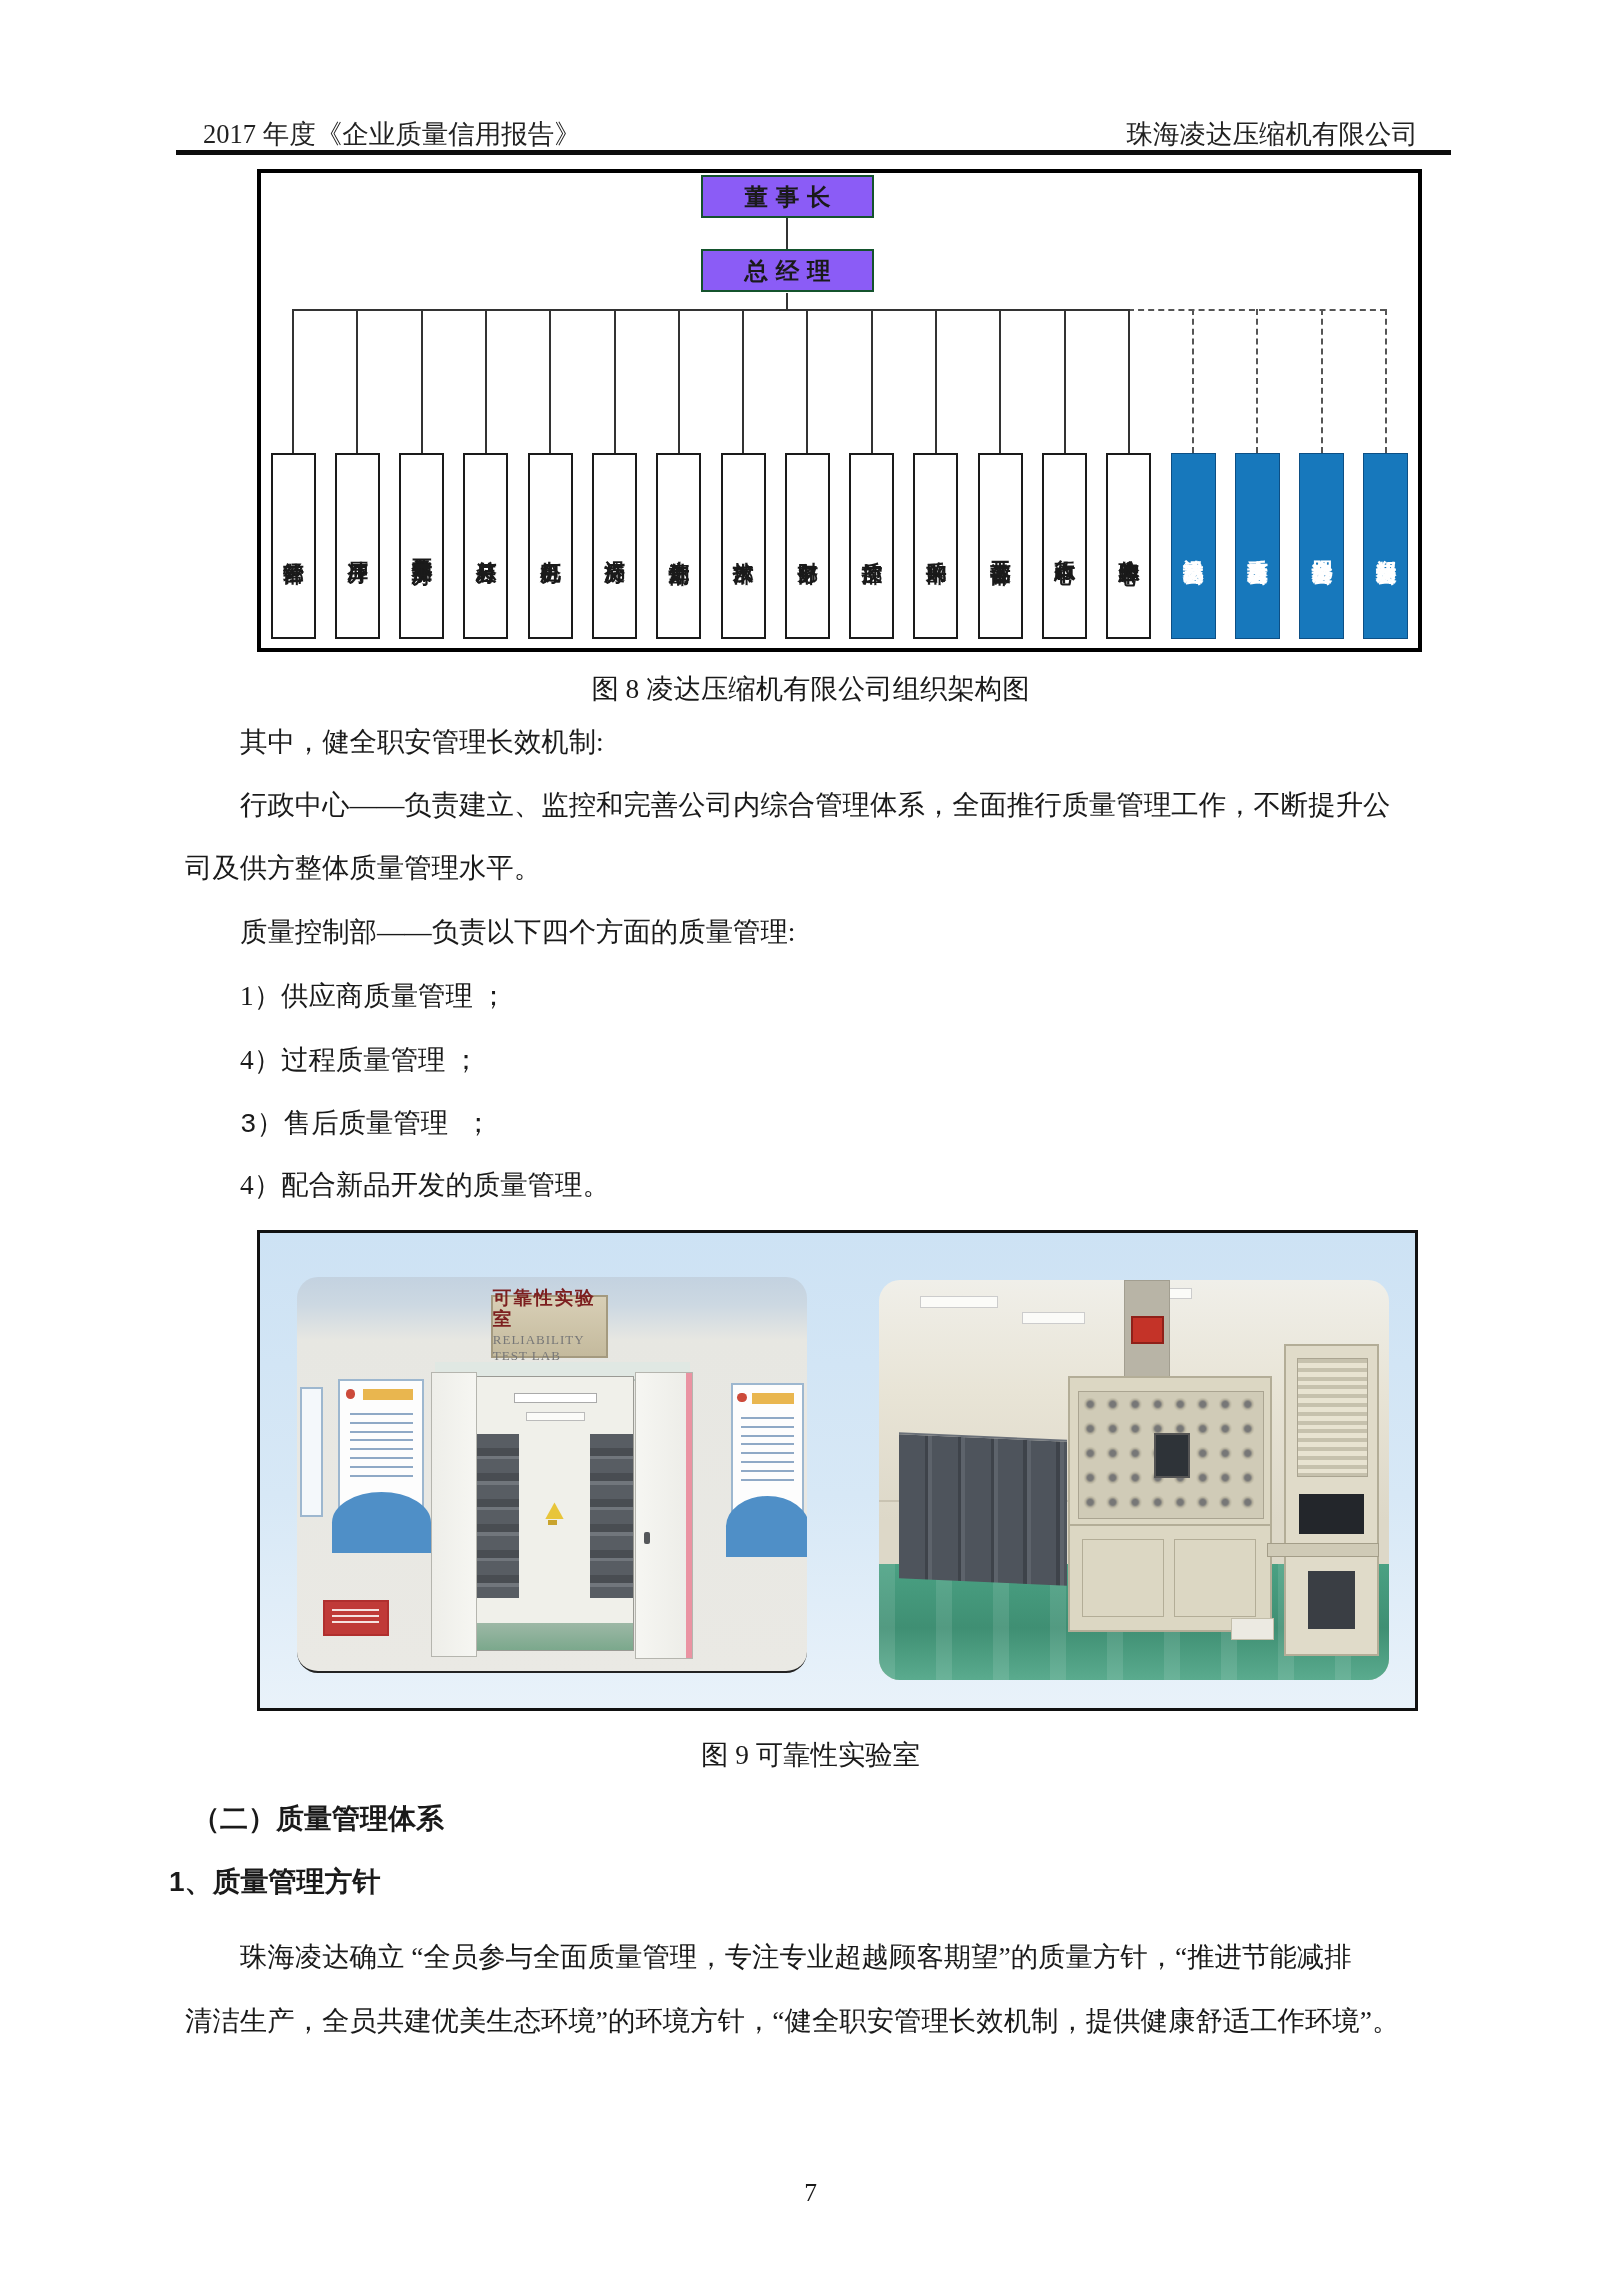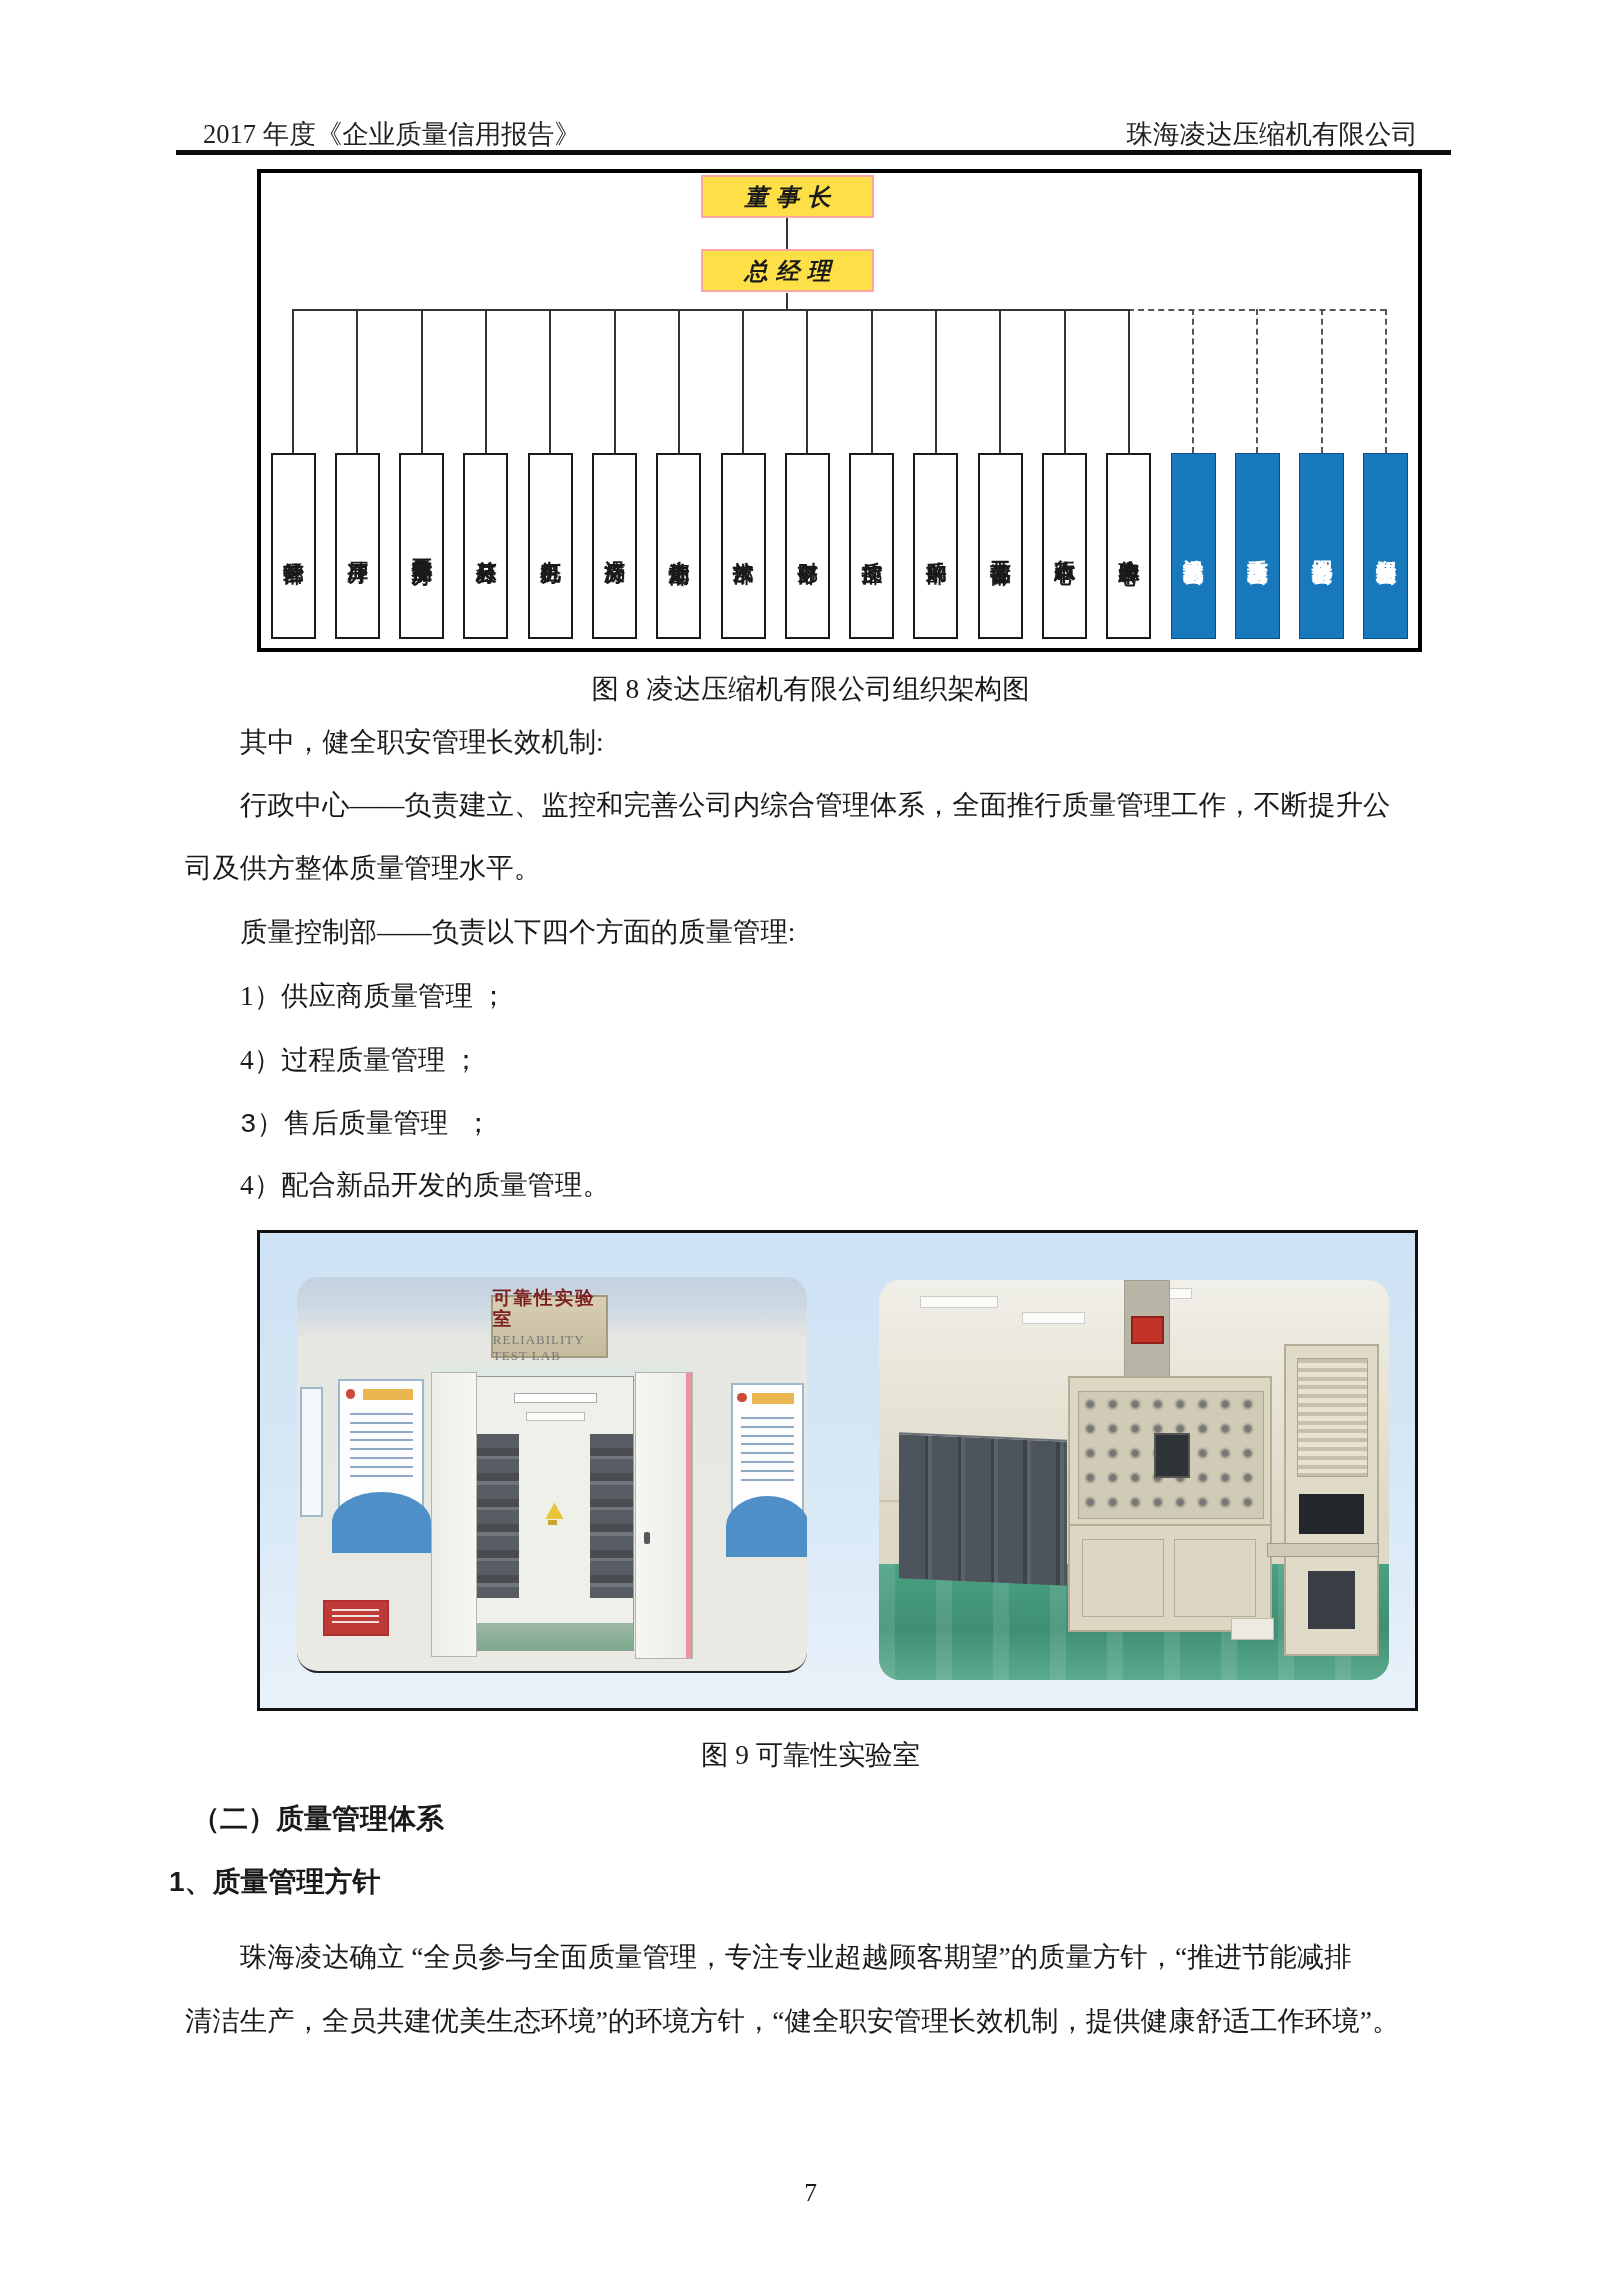--- a/index.html
+++ b/index.html
@@ -19,24 +19,23 @@
   .hdr-left{left:203px;}
   .hdr-right{right:203px;}
   .hdr-rule{left:176px;top:150px;width:1275px;height:4.9px;background:#0d0d0d;}
 
   
   .chart-frame{
     left:257px;top:169px;width:1157px;height:475px;
     border:4.9px solid #000;background:#fff;
   }
   .org-box{
-    box-sizing:border-box;border:2px solid #fca5a5;background:#fde047;
+    box-sizing:border-box;border:2px solid #14532d;background:#8b5cf6;
     display:flex;align-items:center;justify-content:center;
     font-weight:bold;
-    font-style:italic;
   }
   .org-top{left:440px;top:2px;width:173px;height:43px;font-size:23.5px;letter-spacing:7.8px;padding-left:7.8px;}
   .vline{width:0;border-left:2px solid #333;}
   .v1{left:525px;top:45px;height:31px;}
   .v2{left:525px;top:120px;height:16.7px;}
   .gm{left:440px;top:76px;width:173px;height:43px;font-size:23.5px;letter-spacing:7.8px;padding-left:7.8px;}
   .rail{height:0;border-top:2px solid #333;top:136px;}
   .rail-solid{left:32px;width:835px;}
   .rail-dashed{left:867px;width:258px;border-top-style:dashed;border-top-color:#555;}
   .dept-row{left:0;top:136px;width:1157px;height:330px;display:flex;}

